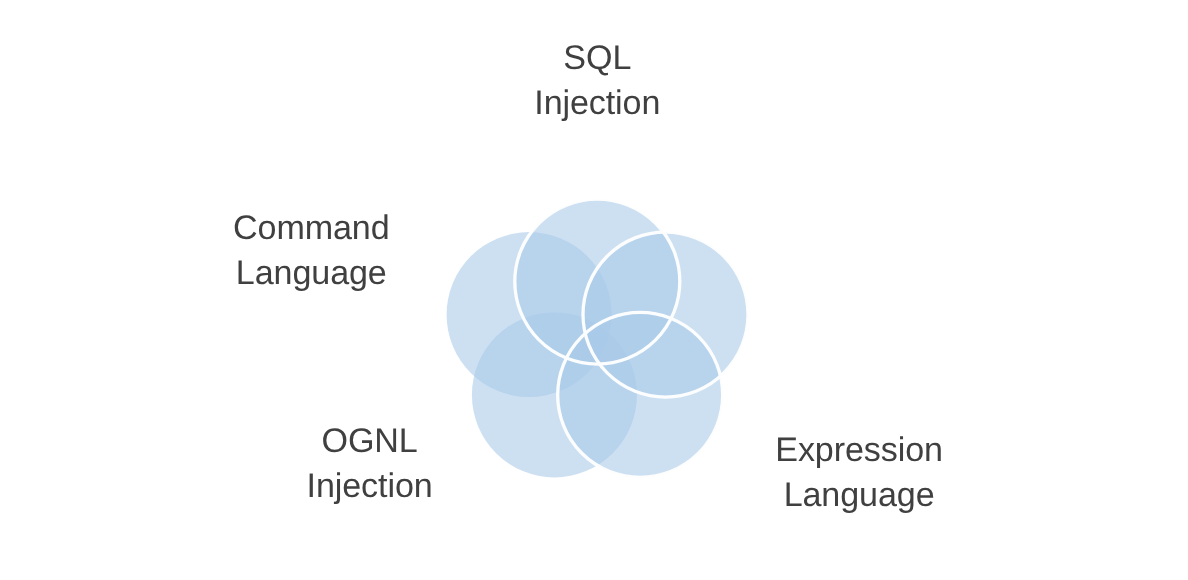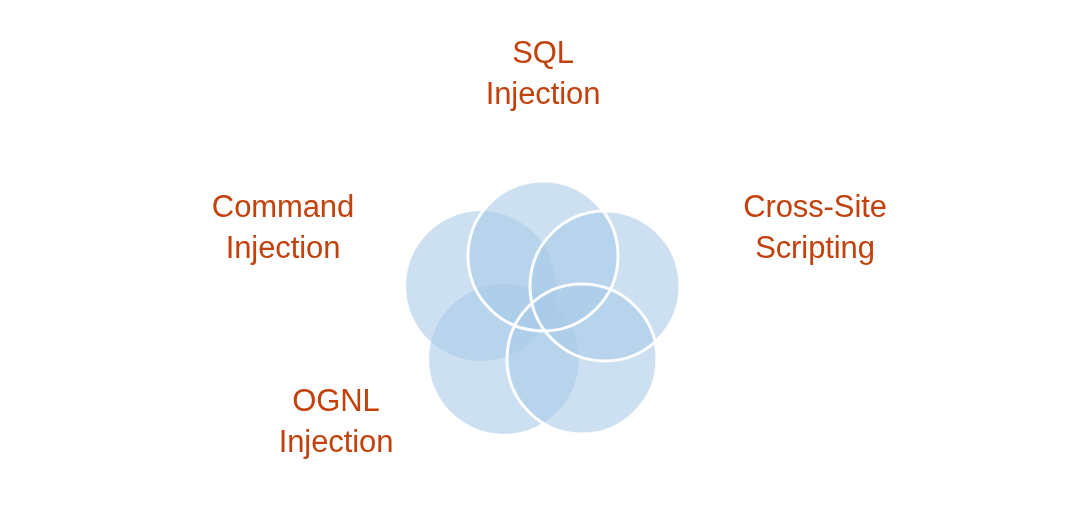--- a/index.html
+++ b/index.html
@@ -34,21 +34,21 @@
     display: block;
   }
 
   .venn-label {
     position: absolute;
     text-align: center;
     font-family: "Liberation Sans", sans-serif;
     font-size: 31px;
     line-height: 1.33;
     font-weight: 400;
-    color: #c2410c;
+    color: #404040;
     white-space: pre-line;
     letter-spacing: -0.1px;
   }
 
   
   #label-sql {
     left: 413px;
     top: 32px;
     width: 260px;
   }
@@ -111,22 +111,22 @@
       <circle cx="543" cy="256" r="75"></circle>
       <circle cx="605" cy="286" r="75"></circle>
       <circle cx="582" cy="359" r="75"></circle>
     </g>
   </svg>
 
   <div class="venn-label" id="label-sql">SQL
 Injection</div>
 
   <div class="venn-label" id="label-command">Command
-Injection</div>
+Language</div>
 
-  <div class="venn-label" id="label-xss">Cross-Site
-Scripting</div>
 
   <div class="venn-label" id="label-ognl">OGNL
 Injection</div>
 
+  <div class="venn-label" id="label-el">Expression
+Language</div>
 
 </div>
 
 </body></html>

